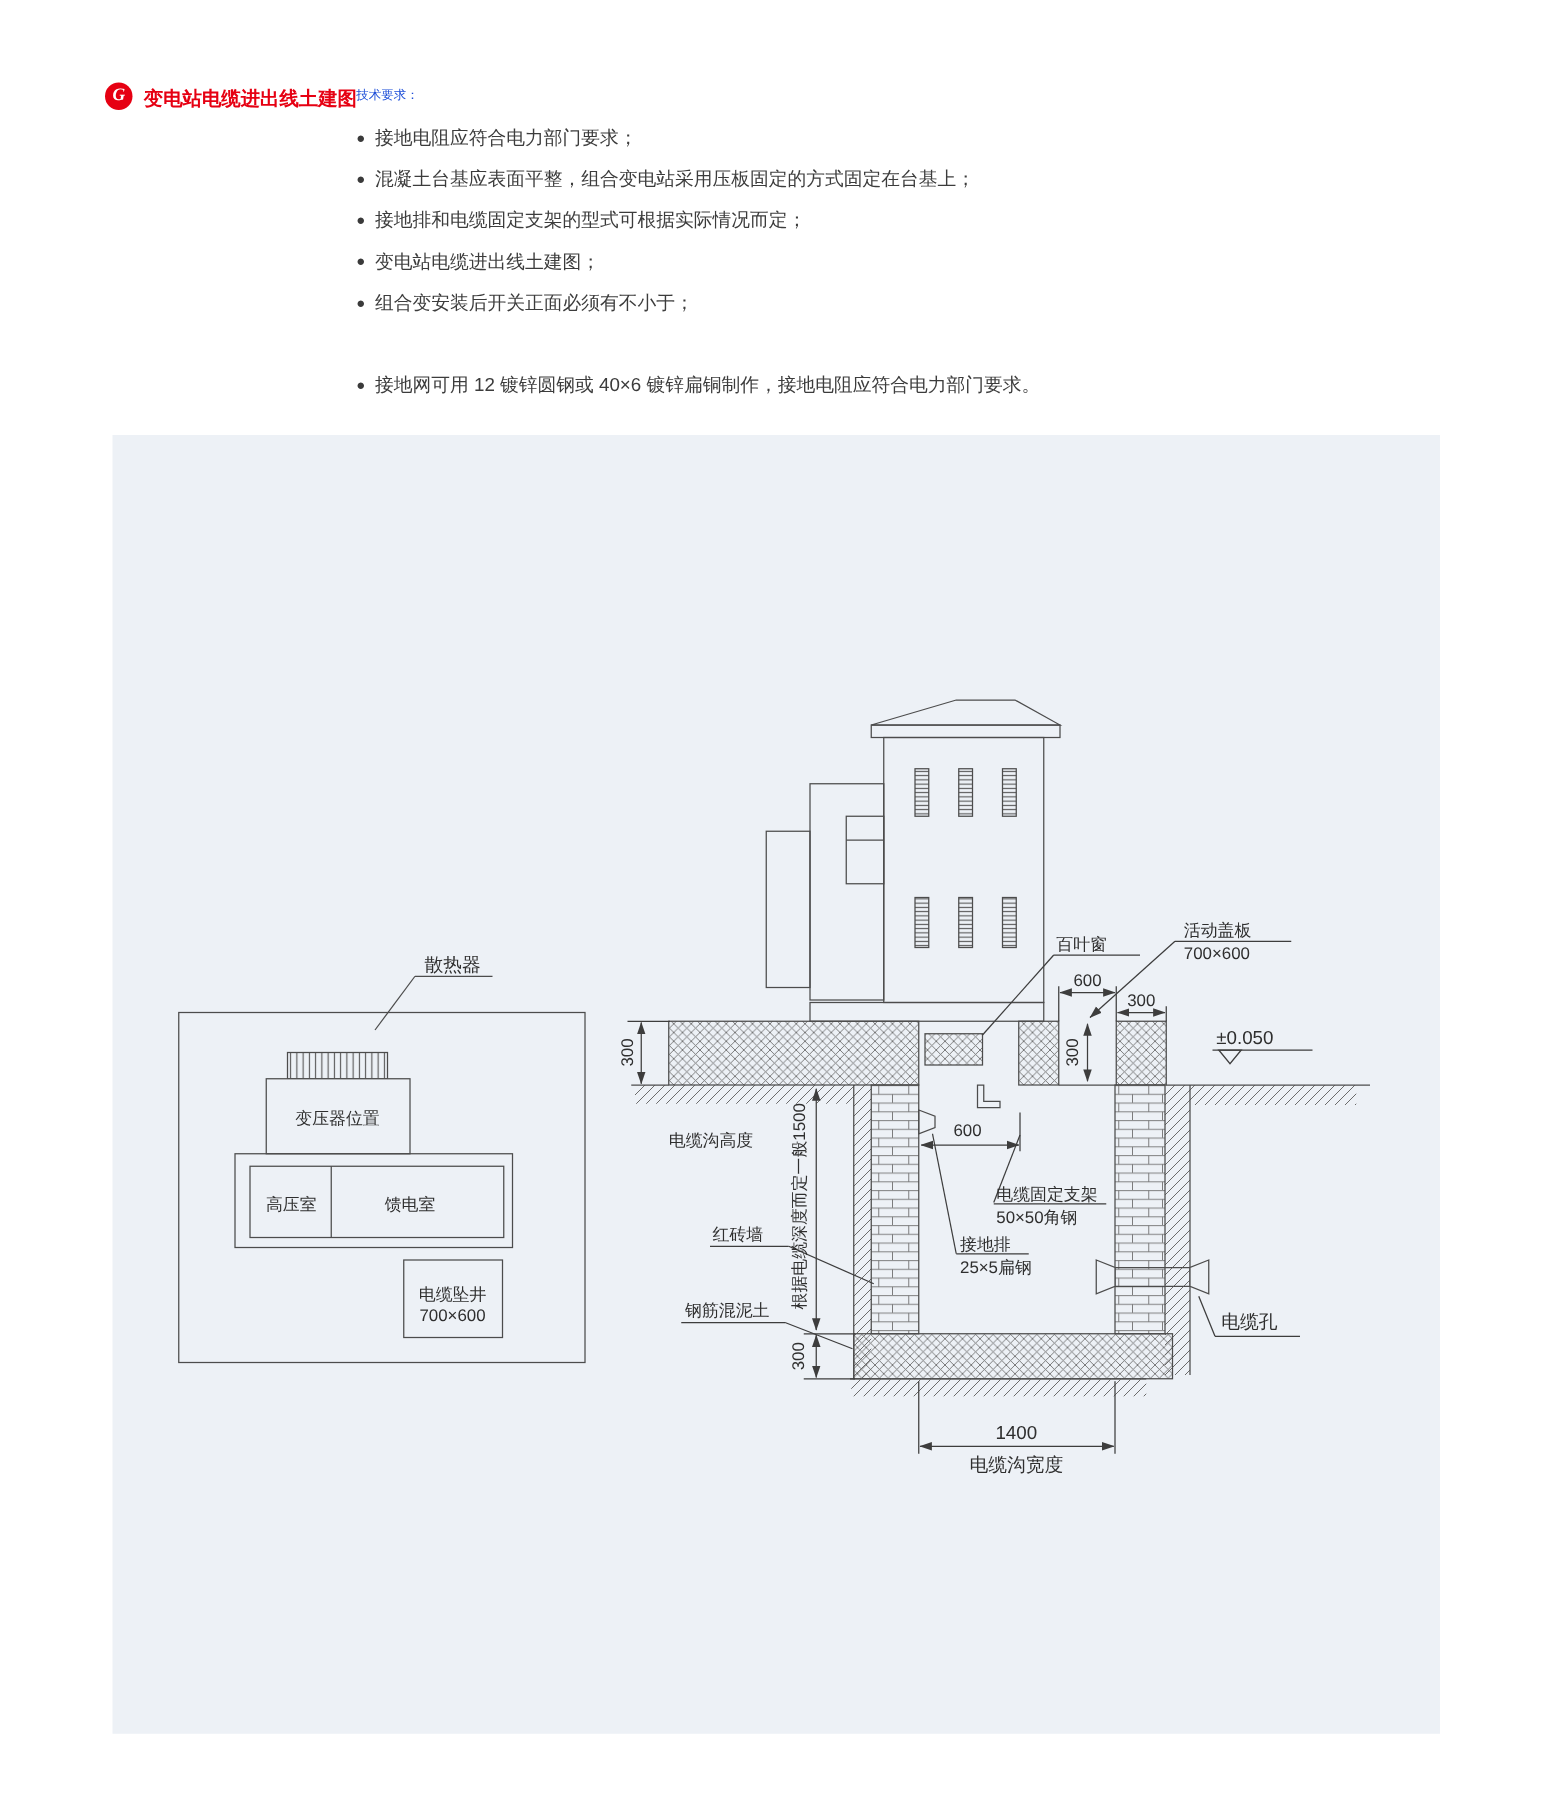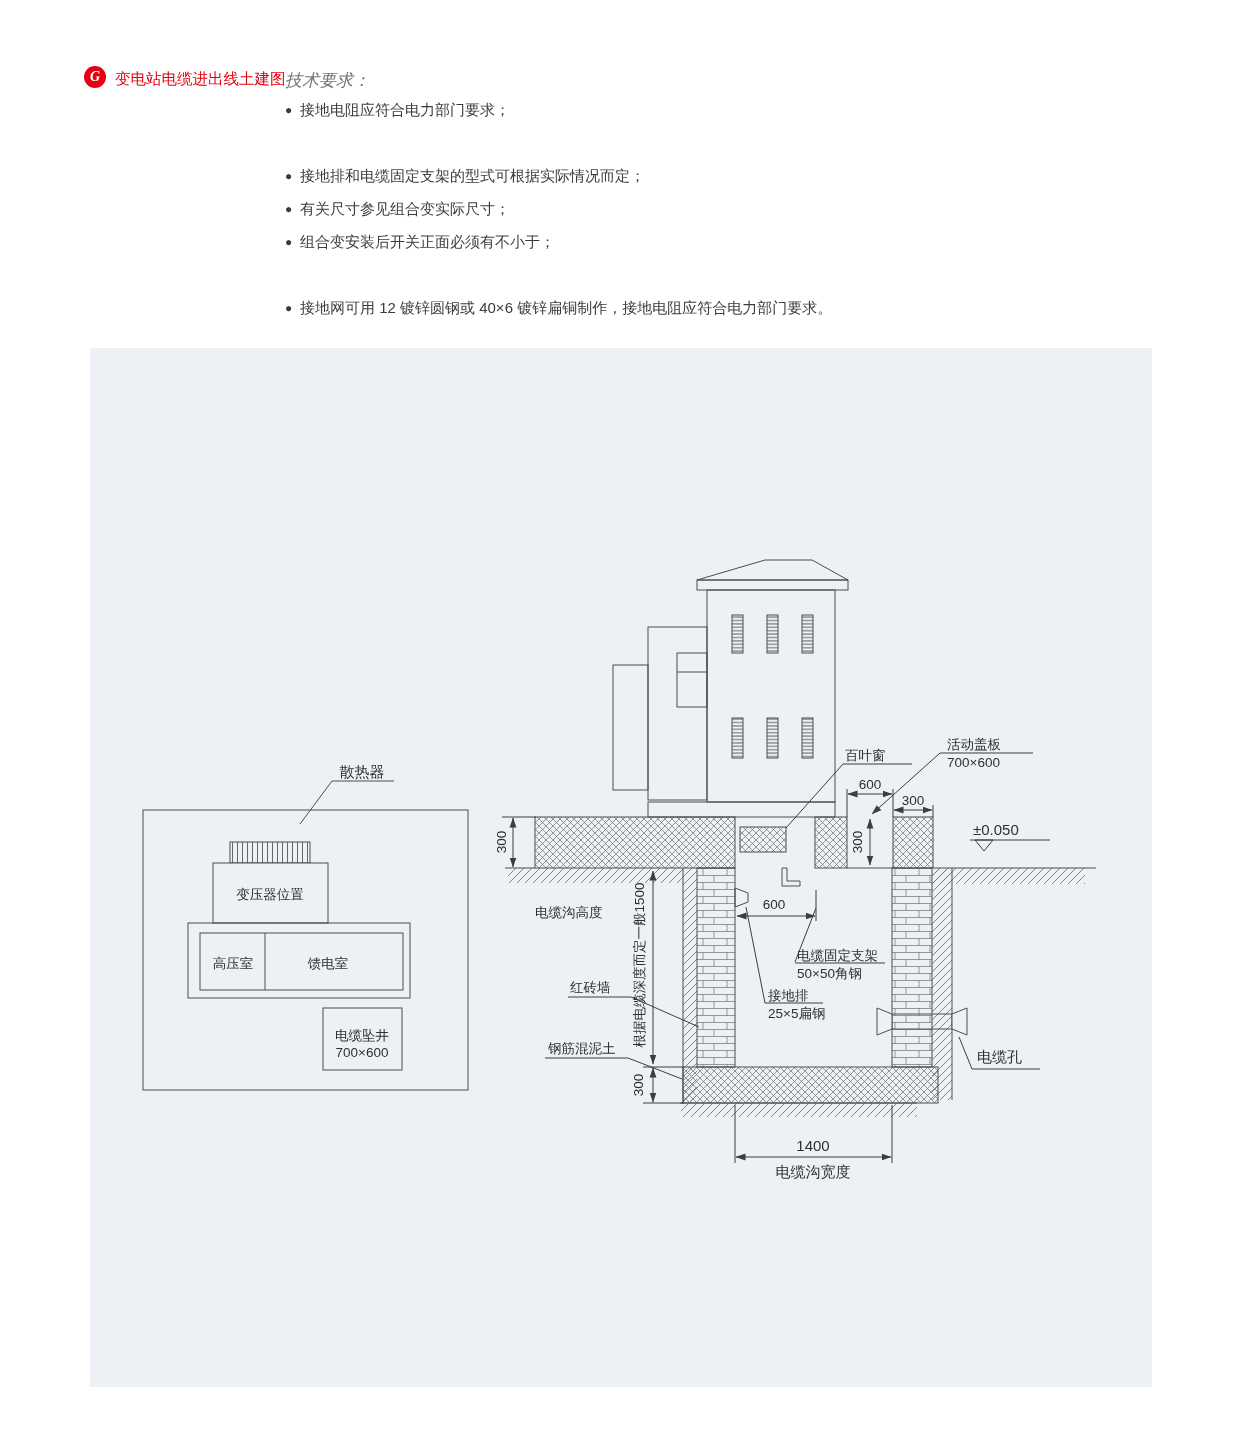--- a/index.html
+++ b/index.html
@@ -1,42 +1,43 @@
 <!DOCTYPE html>
 <html><head>
 <meta charset="utf-8">
 <style>
   html,body{margin:0;padding:0;background:#ffffff;}
   .page{position:relative;width:1241px;height:1456px;background:#ffffff;overflow:hidden;
         font-family:"Liberation Sans","DejaVu Sans",sans-serif;color:#3c3c3c;}
   .badge{position:absolute;left:84px;top:66px;width:22px;height:22px;border-radius:50%;
          background:#e60012;color:#ffffff;font-family:"Liberation Serif","DejaVu Serif",serif;
          font-weight:bold;font-style:italic;font-size:14px;line-height:22px;text-align:center;}
-  .title{position:absolute;left:115px;top:69px;font-size:15.5px;font-weight:normal;color:#e60012;}
-  .req-title{position:absolute;left:285px;top:69px;font-size:17px;color:#737373;font-style:italic;}
+  .title{position:absolute;left:115px;top:69px;font-size:15.5px;font-weight:bold;color:#e60012;}
+  .req-title{position:absolute;left:285px;top:69px;font-size:10px;color:#1d4ed8;}
   .bullet-row{position:absolute;left:285px;height:20px;font-size:15px;color:#3c3c3c;white-space:nowrap;}
   .bullet-dot{display:inline-block;width:15px;font-size:12px;vertical-align:1px;color:#3a3a3a;}
   .panel{position:absolute;left:90px;top:348px;width:1062px;height:1039px;background:#edf1f6;}
   .panel svg{position:absolute;left:0;top:0;}
   text{font-family:"Liberation Sans","DejaVu Sans",sans-serif;fill:#2f2f2f;}
   .t13{font-size:13.5px;}
   .t15{font-size:15px;}
 </style>
 </head>
 <body>
 
 <div class="page">
 
   <span class="badge">G</span>
   <div class="title">变电站电缆进出线土建图</div>
   <div class="req-title">技术要求：</div>
 
   <div class="bullet-row" style="top:101px"><span class="bullet-dot">●</span><span>接地电阻应符合电力部门要求；</span></div>
+  <div class="bullet-row" style="top:134px"><span class="bullet-dot">●</span><span>混凝土台基应表面平整，组合变电站采用压板固定的方式固定在台基上；</span></div>
   <div class="bullet-row" style="top:167px"><span class="bullet-dot">●</span><span>接地排和电缆固定支架的型式可根据实际情况而定；</span></div>
-  <div class="bullet-row" style="top:200px"><span class="bullet-dot">●</span><span>有关尺寸参见组合变实际尺寸；</span></div>
+  <div class="bullet-row" style="top:200px"><span class="bullet-dot">●</span><span>变电站电缆进出线土建图；</span></div>
   <div class="bullet-row" style="top:233px"><span class="bullet-dot">●</span><span>组合变安装后开关正面必须有不小于；</span></div>
   <div class="bullet-row" style="top:299px"><span class="bullet-dot">●</span><span>接地网可用 12 镀锌圆钢或 40×6 镀锌扁铜制作，接地电阻应符合电力部门要求。</span></div>
 
   <div class="panel">
     <svg width="1062" height="1039" viewBox="90 348 1062 1039">
       <defs>
         <pattern id="xh" width="7" height="7" patternUnits="userSpaceOnUse">
           <path d="M0,0 L7,7 M7,0 L0,7" stroke="#6b6b6b" stroke-width="0.7" fill="none"></path>
         </pattern>
         <pattern id="dh" width="8" height="8" patternUnits="userSpaceOnUse">

